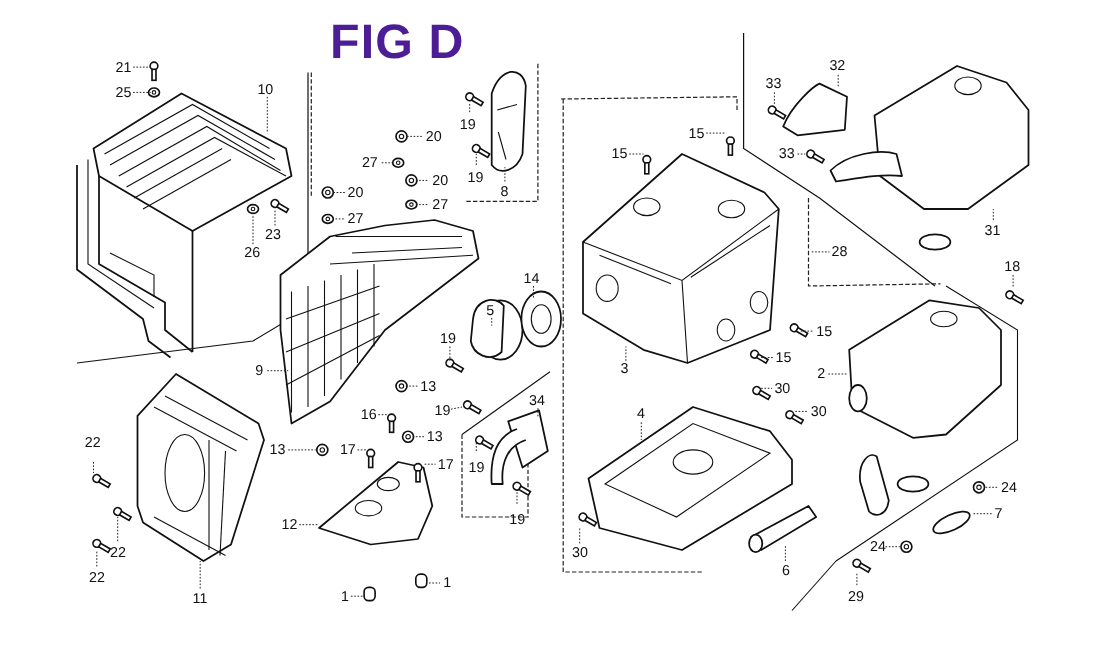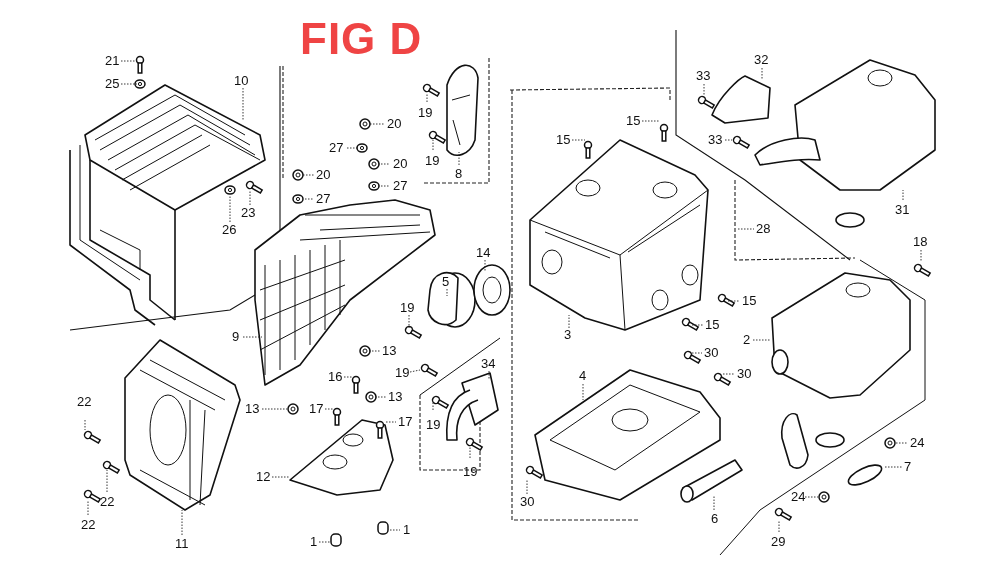--- a/index.html
+++ b/index.html
@@ -1,18 +1,18 @@
 <!DOCTYPE html>
 <html><head>
 <meta charset="utf-8">
 <style>
   html, body { margin: 0; padding: 0; background: #ffffff; }
   body { width: 1000px; height: 586px; overflow: hidden; font-family: "Liberation Sans", sans-serif; }
   #canvas { position: absolute; left: 0; top: 0; width: 1000px; height: 586px; }
-  .title { position: absolute; left: 300px; top: 14px; font-family: "Liberation Sans", sans-serif; font-weight: bold; font-size: 44px; color: #ef4444; letter-spacing: 1px; }
+  .title { position: absolute; left: 300px; top: 14px; font-family: "Liberation Sans", sans-serif; font-weight: bold; font-size: 44px; color: #4c1d95; letter-spacing: 1px; }
   svg text.callout { font-family: "Liberation Sans", sans-serif; font-size: 13px; fill: #111; }
   .part { fill: none; stroke: #111; stroke-width: 1.6; stroke-linejoin: round; }
   .partfill { fill: #fff; stroke: #111; stroke-width: 1.6; stroke-linejoin: round; }
   .thin { fill: none; stroke: #111; stroke-width: 1; }
   .dash { fill: none; stroke: #222; stroke-width: 1.1; stroke-dasharray: 4 2; }
   .leader { fill: none; stroke: #222; stroke-width: 0.9; stroke-dasharray: 1.5 1.5; }
   .solid { fill: none; stroke: #111; stroke-width: 1.1; }
   .hw { fill: #fff; stroke: #111; stroke-width: 1.5; }
 </style>
 </head>

